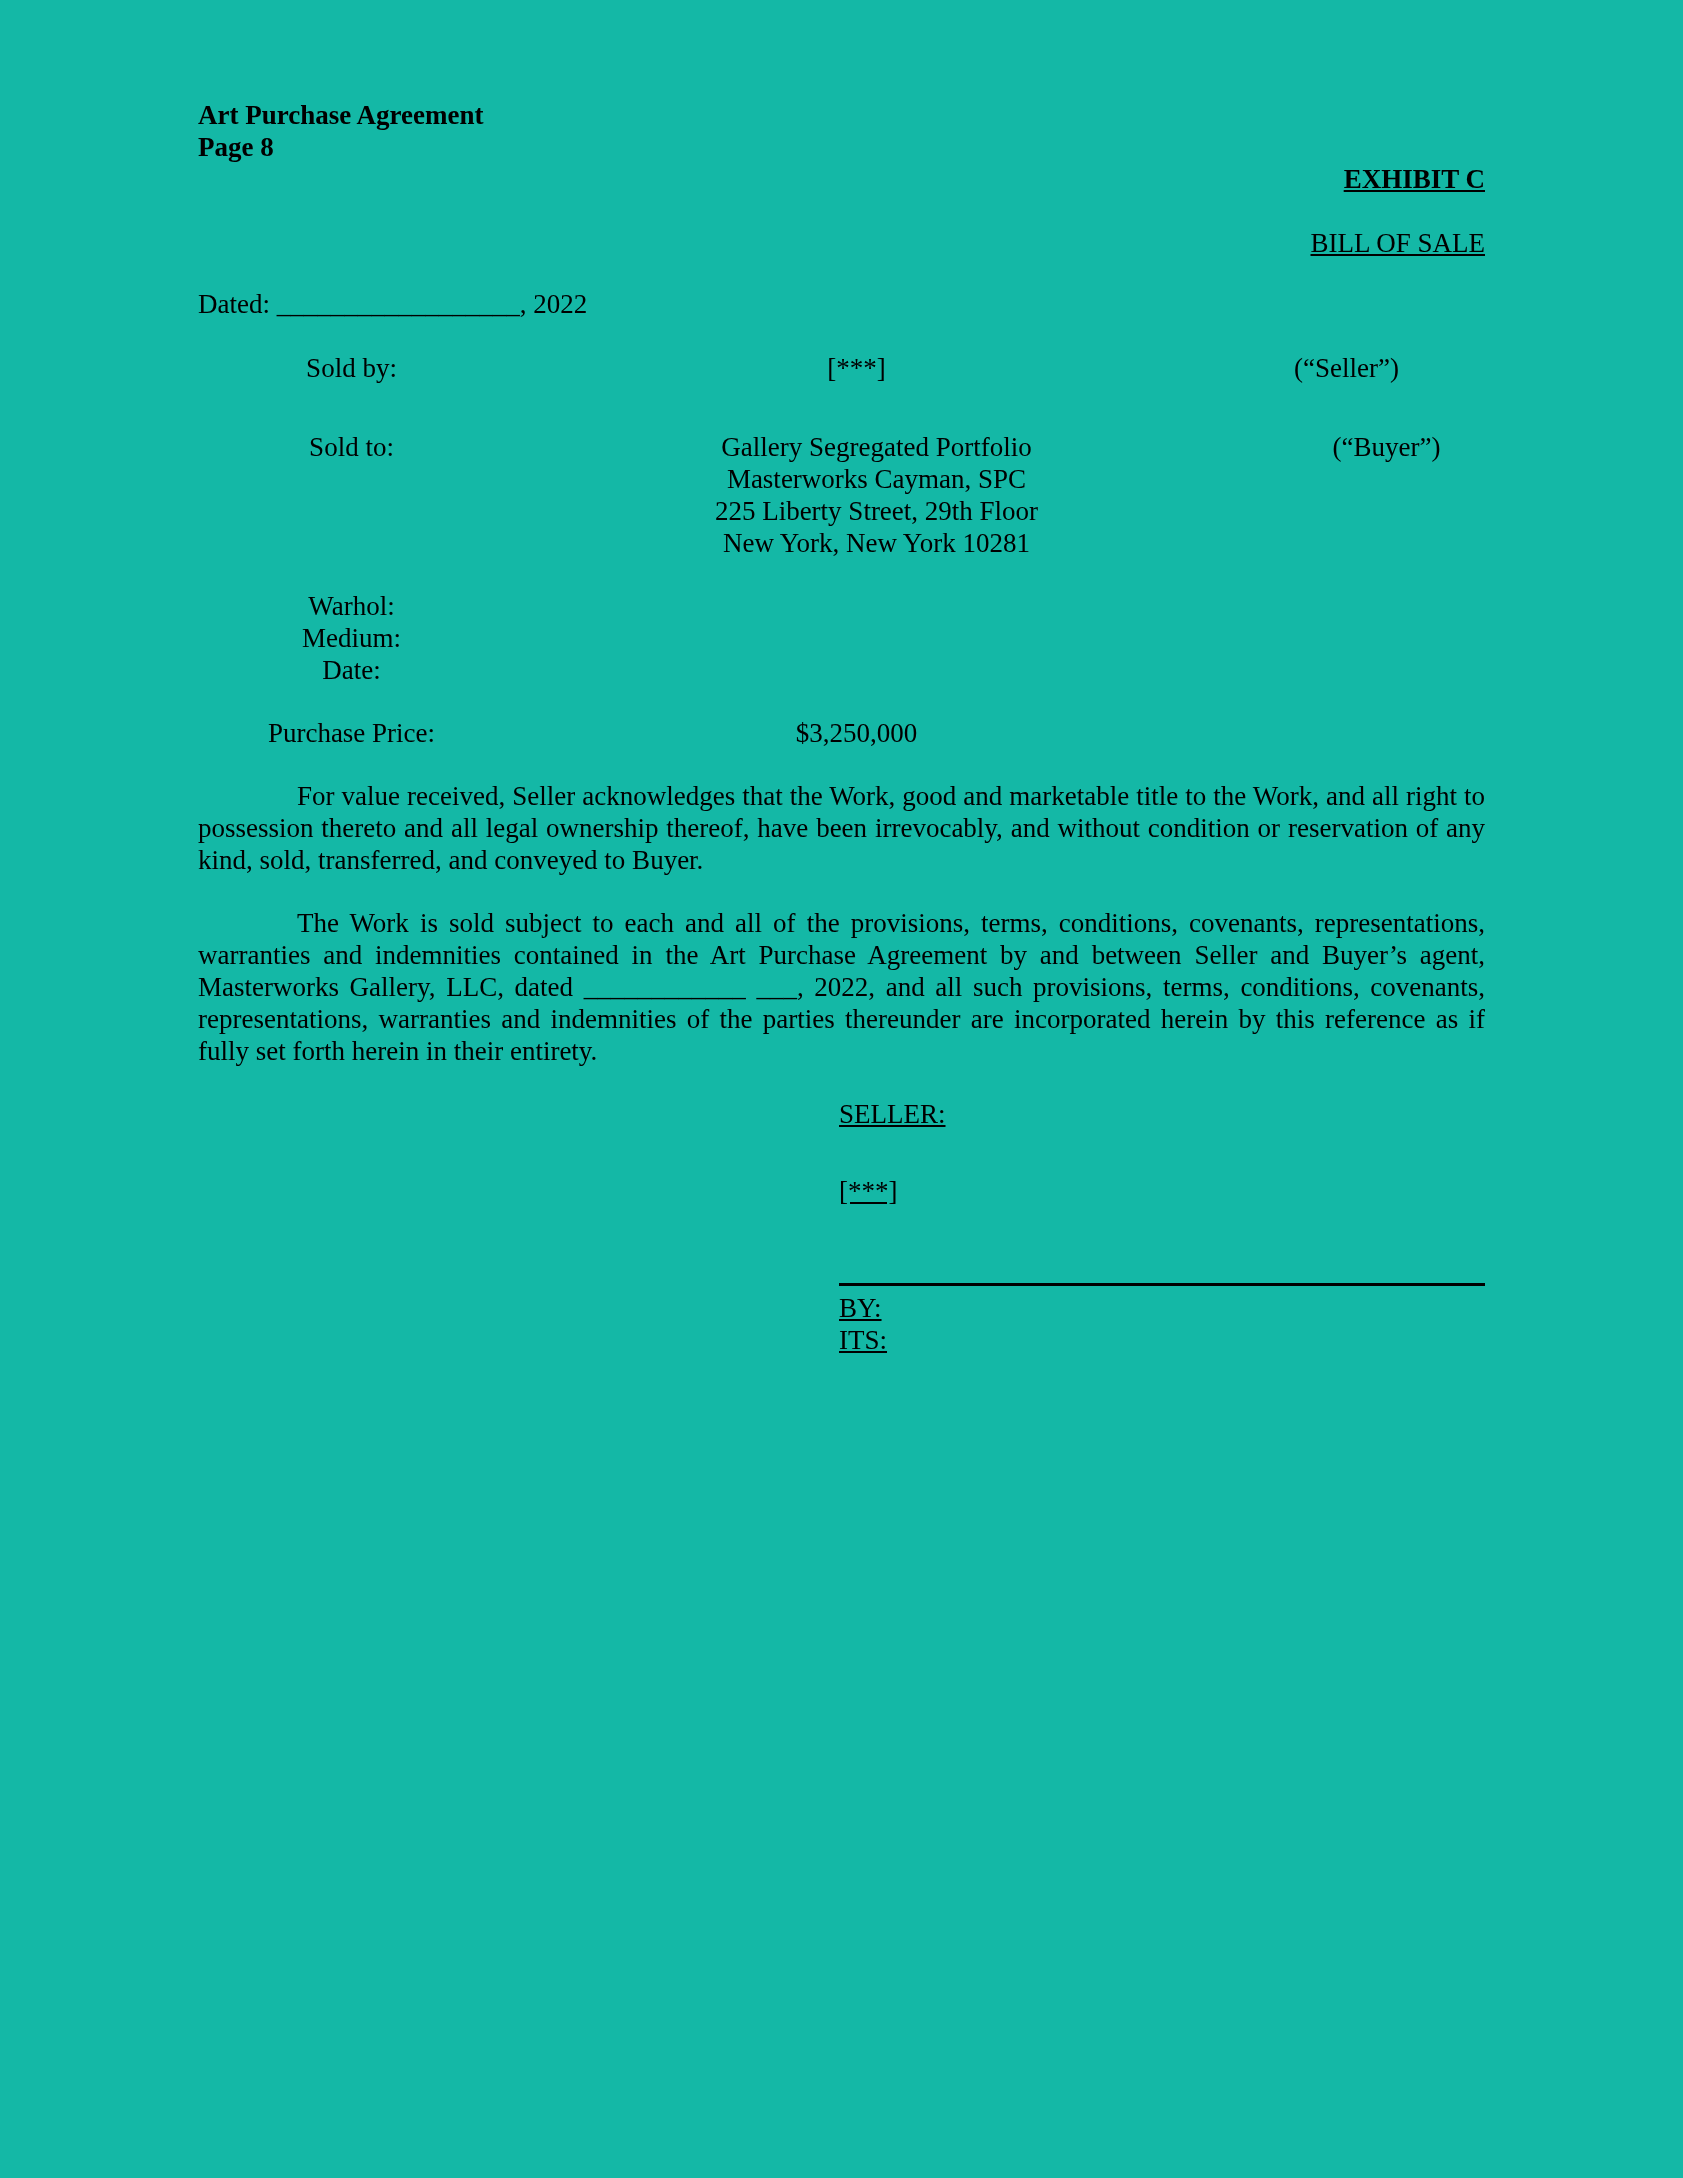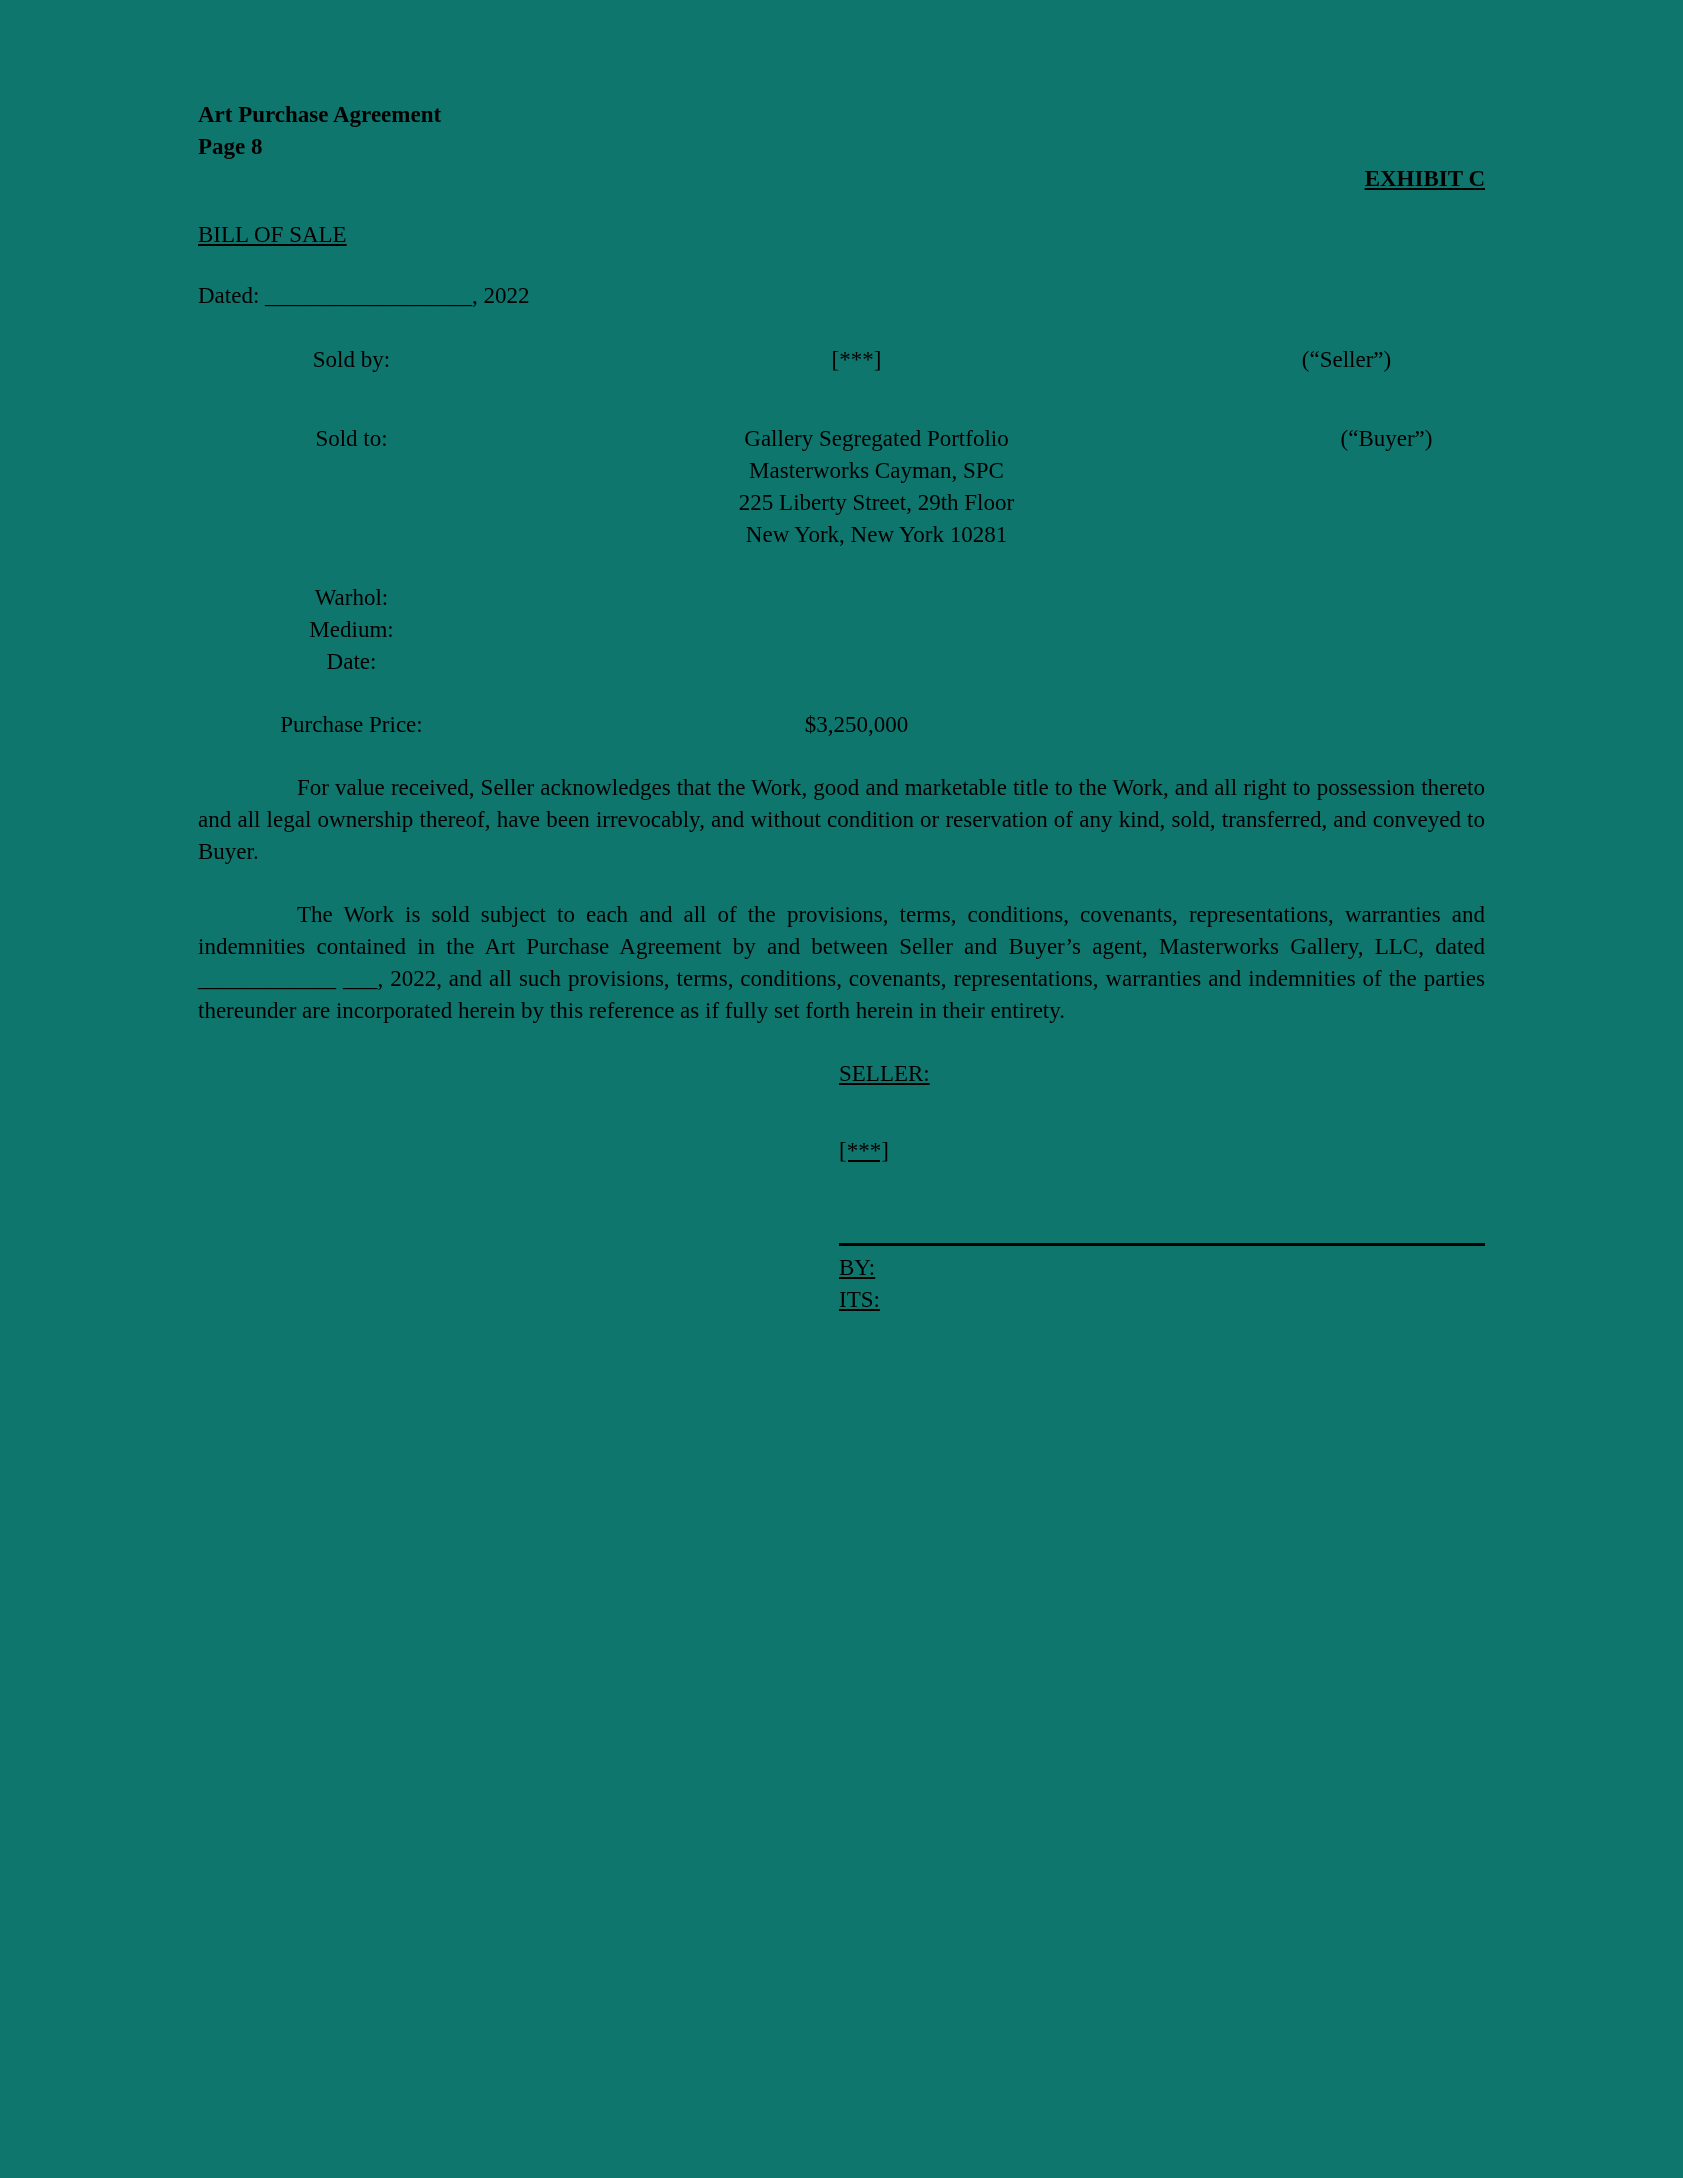--- a/index.html
+++ b/index.html
@@ -4,46 +4,46 @@
 <style>
   html, body {
     margin: 0;
     padding: 0;
     background: #e8e8e8;
   }
   .page {
     position: relative;
     width: 1683px;
     height: 2178px;
-    background: #0f766e;
+    background: #14b8a6;
     color: #000000;
     font-family: "Liberation Serif", "DejaVu Serif", serif;
-    font-size: 23px;
+    font-size: 27px;
     line-height: 32px;
     box-sizing: border-box;
     margin: 0 auto;
     overflow: hidden;
   }
   .content {
     position: absolute;
     left: 198px;
     top: 99px;
     width: 1287px;
   }
   .bold { font-weight: bold; }
   .underline { text-decoration: underline; }
 
   .doc-header { }
   .exhibit-line {
     text-align: right;
     font-weight: bold;
   }
   .bill-title {
-    margin-top: 24px;
-    text-align: left;
+    margin-top: 32px;
+    text-align: right;
   }
   .dated-line { margin-top: 29px; }
 
   .row-grid {
     display: grid;
     grid-template-columns: 307px 703px 277px;
     align-items: start;
     text-align: center;
   }
   .sold-by-row { margin-top: 32px; }

